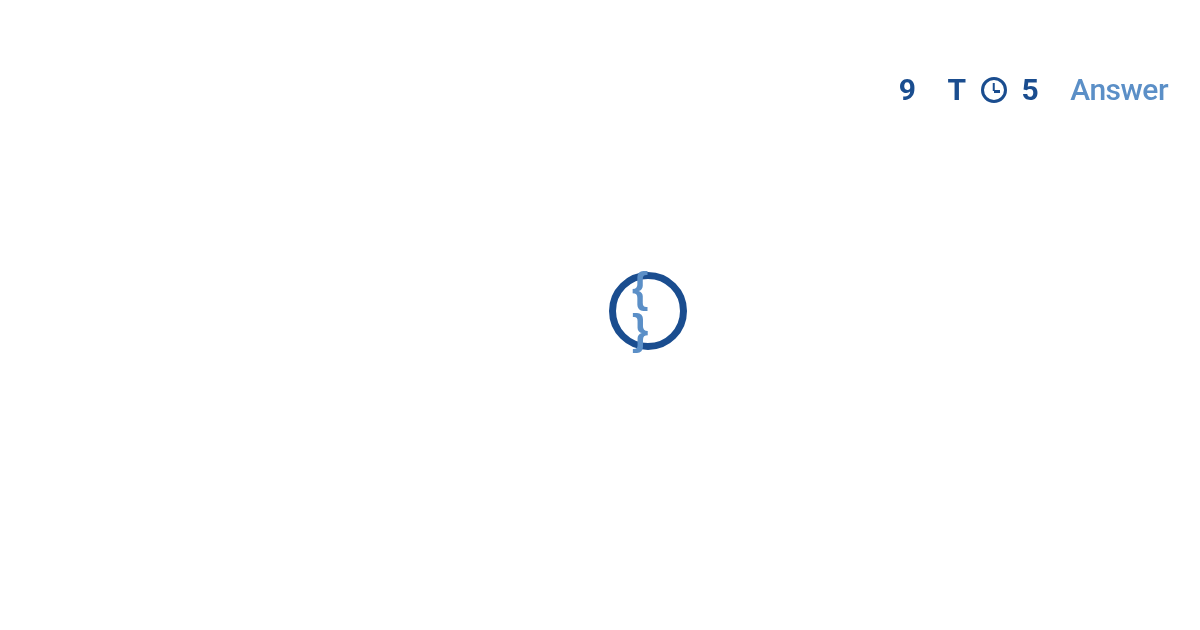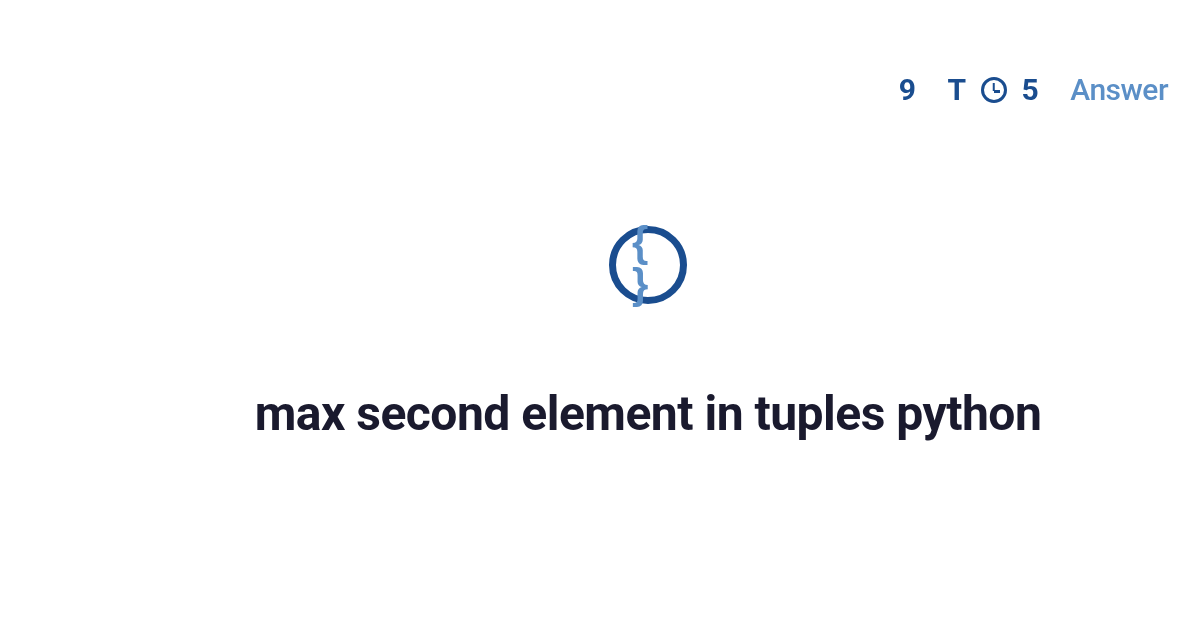--- a/index.html
+++ b/index.html
@@ -127,16 +127,15 @@
 <div class="logo">
   <span class="nine">9</span><span class="t">T</span><span class="clock"></span><span class="five">5</span><span class="answer">Answer</span>
 </div>
 
 <div class="content">
   <div class="icon-wrapper">
     <div class="code-icon-circle">
       <span class="braces">{ }</span>
     </div>
   </div>
-  <h1 class="title">max second element in tuples python</h1>
 </div>
 
 <div class="bottom-bar"></div>
 
 </body></html>

